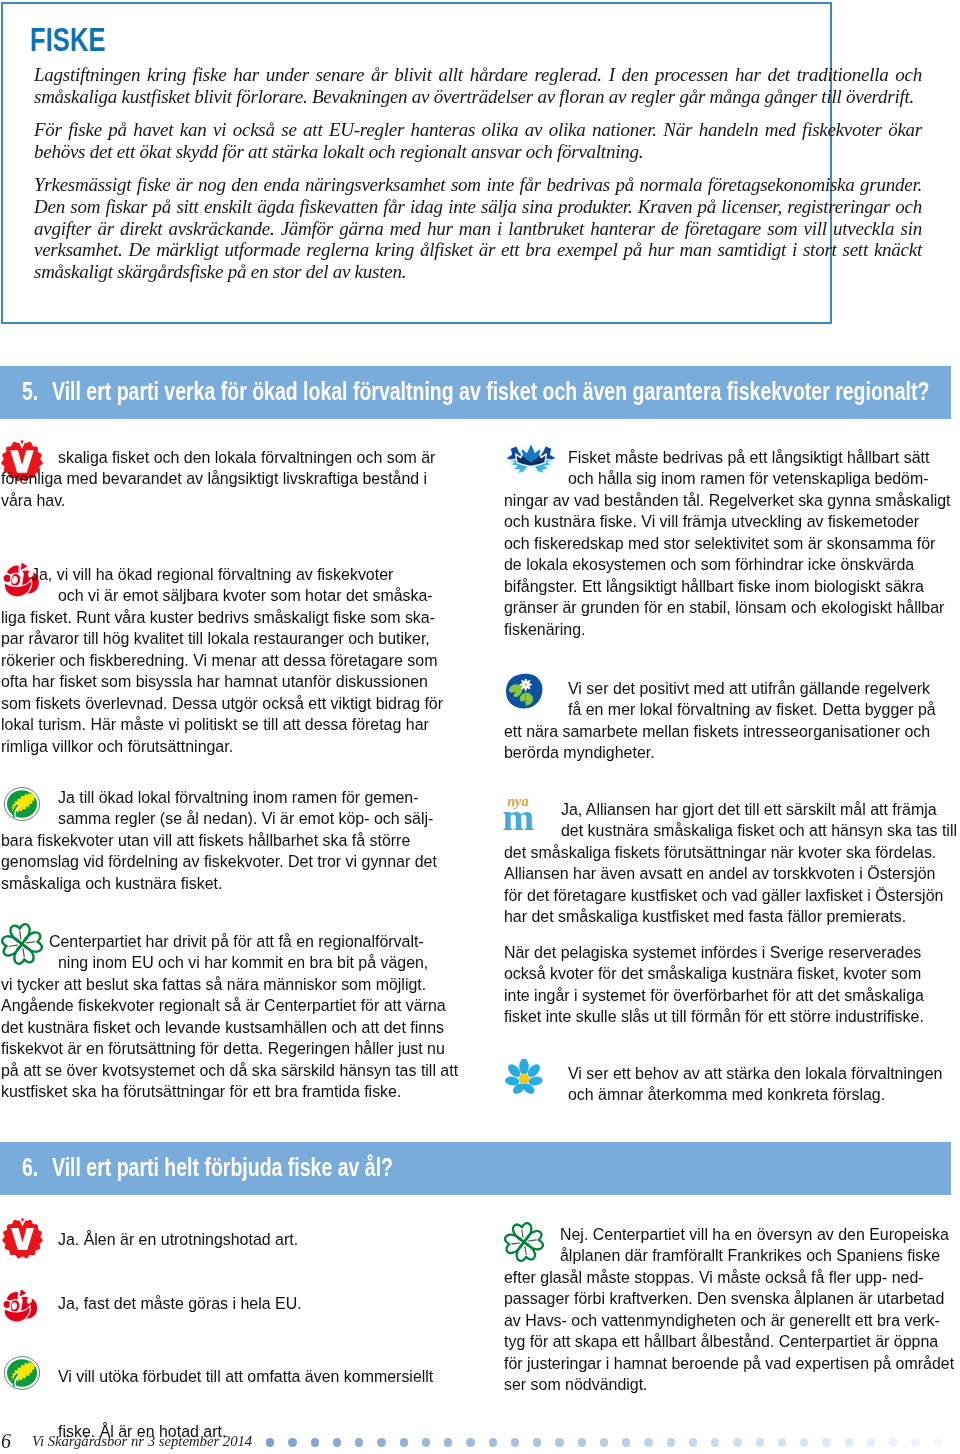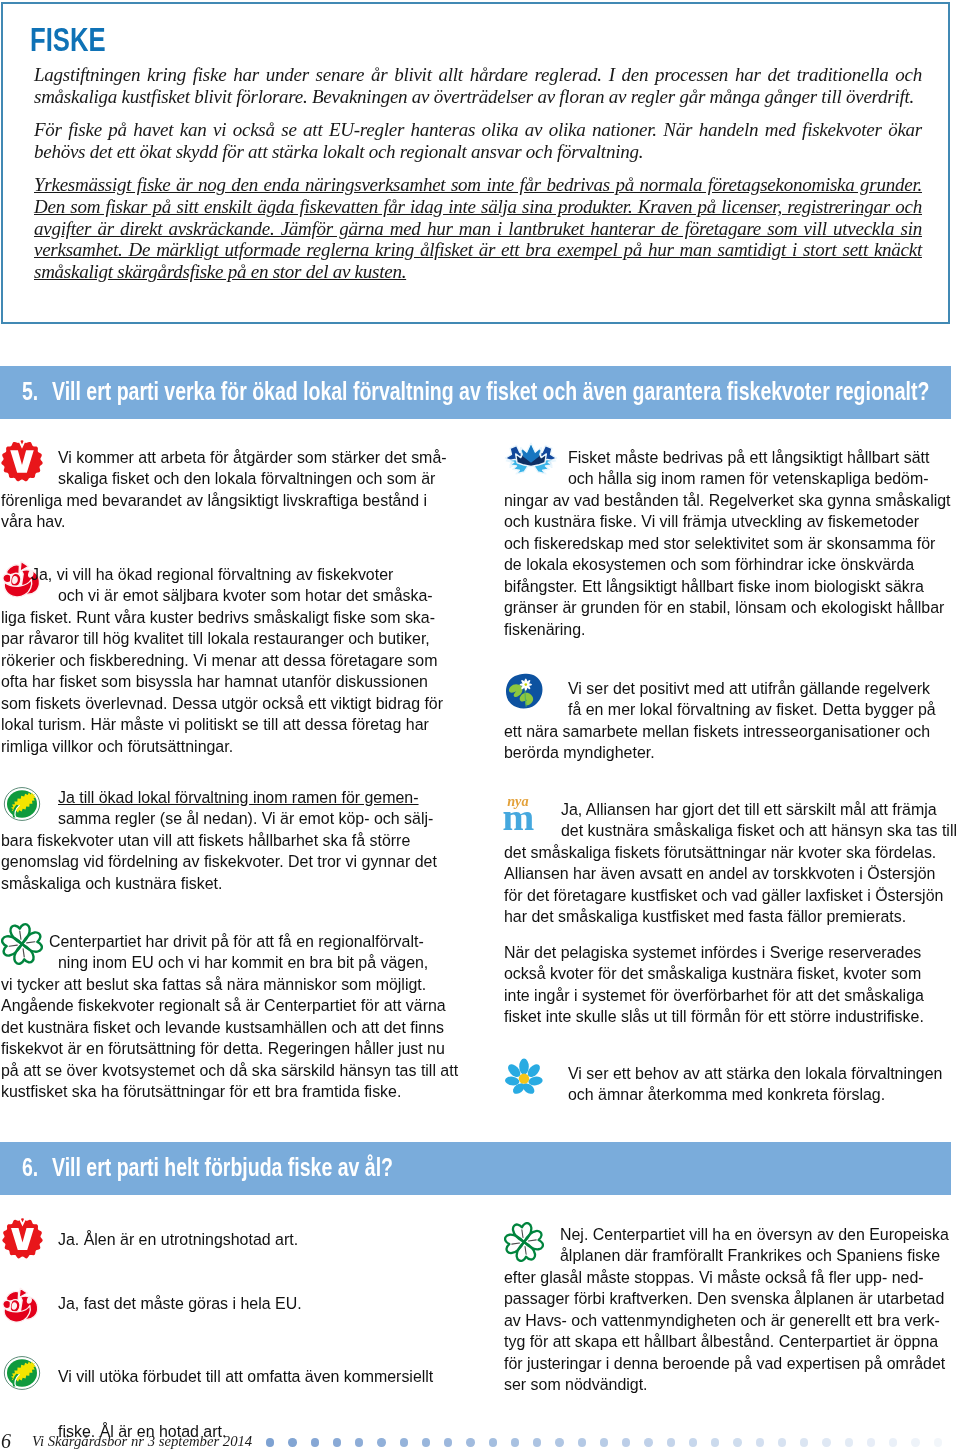--- a/index.html
+++ b/index.html
@@ -2,30 +2,30 @@
 <html><head>
 <meta charset="utf-8">
 <style>
   html,body{margin:0;padding:0;}
   body{width:960px;height:1454px;background:#ffffff;
        font-family:"Liberation Sans",sans-serif;
        -webkit-font-smoothing:antialiased;}
   .page{position:relative;width:960px;height:1454px;overflow:hidden;background:#fff;}
 
   
-  .intro-box{position:absolute;left:1px;top:2px;width:949px;height:322px;
+  .intro-box{position:absolute;left:1px;top:2px;width:831px;height:322px;
              border:2px solid #4189b4;box-sizing:border-box;background:#fff;}
   .intro-title{position:absolute;left:27px;top:18px;font-size:34px;font-weight:bold;
                color:#0f72b6;line-height:1;display:inline-block;
                transform:scaleX(0.755);transform-origin:0 0;white-space:nowrap;}
   .intro-body{position:absolute;left:31px;top:60px;width:888px;
               font-family:"Liberation Serif",serif;font-style:italic;font-size:19px;
               letter-spacing:-0.25px;line-height:21.6px;color:#181818;text-align:justify;}
   .intro-body p{margin:0 0 12px 0;}
-  .intro-body p:last-child{margin-bottom:0;text-decoration:underline;}
+  .intro-body p:last-child{margin-bottom:0;}
 
   
   .qbar{position:absolute;left:0;width:951px;height:53px;background:#7aacdb;}
   .qbar .qnum{position:absolute;left:22px;top:10px;color:#fff;font-size:26px;font-weight:bold;
               display:inline-block;transform:scaleX(0.75);transform-origin:0 0;}
   .qbar .qtext{position:absolute;left:52px;top:10px;color:#fff;font-size:26px;font-weight:bold;
                display:inline-block;transform:scaleX(0.75);transform-origin:0 0;white-space:nowrap;}
 
   
   .ansblock{position:absolute;font-size:15.95px;line-height:21.5px;color:#111;}
@@ -112,38 +112,37 @@
           </g>
           <g transform="translate(20 20) rotate(172)">
             <line x1="-0.4" y1="-4.6" x2="-0.4" y2="-12.4"></line>
           </g>
           <g transform="translate(20 20) rotate(262)">
             <line x1="-0.4" y1="-4.6" x2="-0.4" y2="-12.4"></line>
           </g>
         </g>
       </svg></div>
     <div class="ansblock" style="left:1px;top:446.6px">
-      <span class="ansline" style="padding-left:57px;">Vi kommer att arbeta för åtgärder som stärker det små-</span>
       <span class="ansline" style="padding-left:57px;">skaliga fisket och den lokala förvaltningen och som är</span>
       <span class="ansline" style="">förenliga med bevarandet av långsiktigt livskraftiga bestånd i</span>
       <span class="ansline" style="">våra hav.</span>
     </div>
     <div class="ansblock" style="left:1px;top:563.6px">
       <span class="ansline" style="padding-left:30px;">Ja, vi vill ha ökad regional förvaltning av fiskekvoter</span>
       <span class="ansline" style="padding-left:57px;">och vi är emot säljbara kvoter som hotar det småska-</span>
       <span class="ansline" style="">liga fisket. Runt våra kuster bedrivs småskaligt fiske som ska-</span>
       <span class="ansline" style="">par råvaror till hög kvalitet till lokala restauranger och butiker,</span>
       <span class="ansline" style="">rökerier och fiskberedning. Vi menar att dessa företagare som</span>
       <span class="ansline" style="">ofta har fisket som bisyssla har hamnat utanför diskussionen</span>
       <span class="ansline" style="">som fiskets överlevnad. Dessa utgör också ett viktigt bidrag för</span>
       <span class="ansline" style="">lokal turism. Här måste vi politiskt se till att dessa företag har</span>
       <span class="ansline" style="">rimliga villkor och förutsättningar.</span>
     </div>
     <div class="ansblock" style="left:1px;top:786.6px">
-      <span class="ansline" style="padding-left:57px;text-decoration:underline;">Ja till ökad lokal förvaltning inom ramen för gemen-</span>
+      <span class="ansline" style="padding-left:57px;">Ja till ökad lokal förvaltning inom ramen för gemen-</span>
       <span class="ansline" style="padding-left:57px;">samma regler (se ål nedan). Vi är emot köp- och sälj-</span>
       <span class="ansline" style="">bara fiskekvoter utan vill att fiskets hållbarhet ska få större</span>
       <span class="ansline" style="">genomslag vid fördelning av fiskekvoter. Det tror vi gynnar det</span>
       <span class="ansline" style="">småskaliga och kustnära fisket.</span>
     </div>
     <div class="ansblock" style="left:1px;top:930.6px">
       <span class="ansline" style="padding-left:48px;">Centerpartiet har drivit på för att få en regionalförvalt-</span>
       <span class="ansline" style="padding-left:57px;">ning inom EU och vi har kommit en bra bit på vägen,</span>
       <span class="ansline" style="">vi tycker att beslut ska fattas så nära människor som möjligt.</span>
       <span class="ansline" style="">Angående fiskekvoter regionalt så är Centerpartiet för att värna</span>
@@ -295,21 +294,21 @@
           </g>
         </g>
       </svg></div>
     <div class="ansblock" style="left:504px;top:1223.6px">
       <span class="ansline" style="padding-left:56px;">Nej. Centerpartiet vill ha en översyn av den Europeiska</span>
       <span class="ansline" style="padding-left:56px;">ålplanen där framförallt Frankrikes och Spaniens fiske</span>
       <span class="ansline" style="">efter glasål måste stoppas. Vi måste också få fler upp- ned-</span>
       <span class="ansline" style="">passager förbi kraftverken. Den svenska ålplanen är utarbetad</span>
       <span class="ansline" style="">av Havs- och vattenmyndigheten och är generellt ett bra verk-</span>
       <span class="ansline" style="">tyg för att skapa ett hållbart ålbestånd. Centerpartiet är öppna</span>
-      <span class="ansline" style="">för justeringar i denna beroende på vad expertisen på området</span>
+      <span class="ansline" style="">för justeringar i hamnat beroende på vad expertisen på området</span>
       <span class="ansline" style="">ser som nödvändigt.</span>
     </div>
   <div class="footer-pageno" style="left:1px;top:1431px">6</div>
   <div class="footer-pub" style="left:32px;top:1434px">Vi Skärgårdsbor nr 3 september 2014</div>
 <div style="position:absolute;left:0;top:0">
       <span class="dot" style="left:266.1px;top:1438.4px;width:8.4px;height:8.4px;background:rgba(126,162,210,1.00)"></span>
       <span class="dot" style="left:288.4px;top:1438.4px;width:8.4px;height:8.4px;background:rgba(126,162,210,0.97)"></span>
       <span class="dot" style="left:310.6px;top:1438.4px;width:8.4px;height:8.4px;background:rgba(126,162,210,0.94)"></span>
       <span class="dot" style="left:332.9px;top:1438.4px;width:8.4px;height:8.4px;background:rgba(126,162,210,0.91)"></span>
       <span class="dot" style="left:355.1px;top:1438.4px;width:8.4px;height:8.4px;background:rgba(126,162,210,0.88)"></span>

